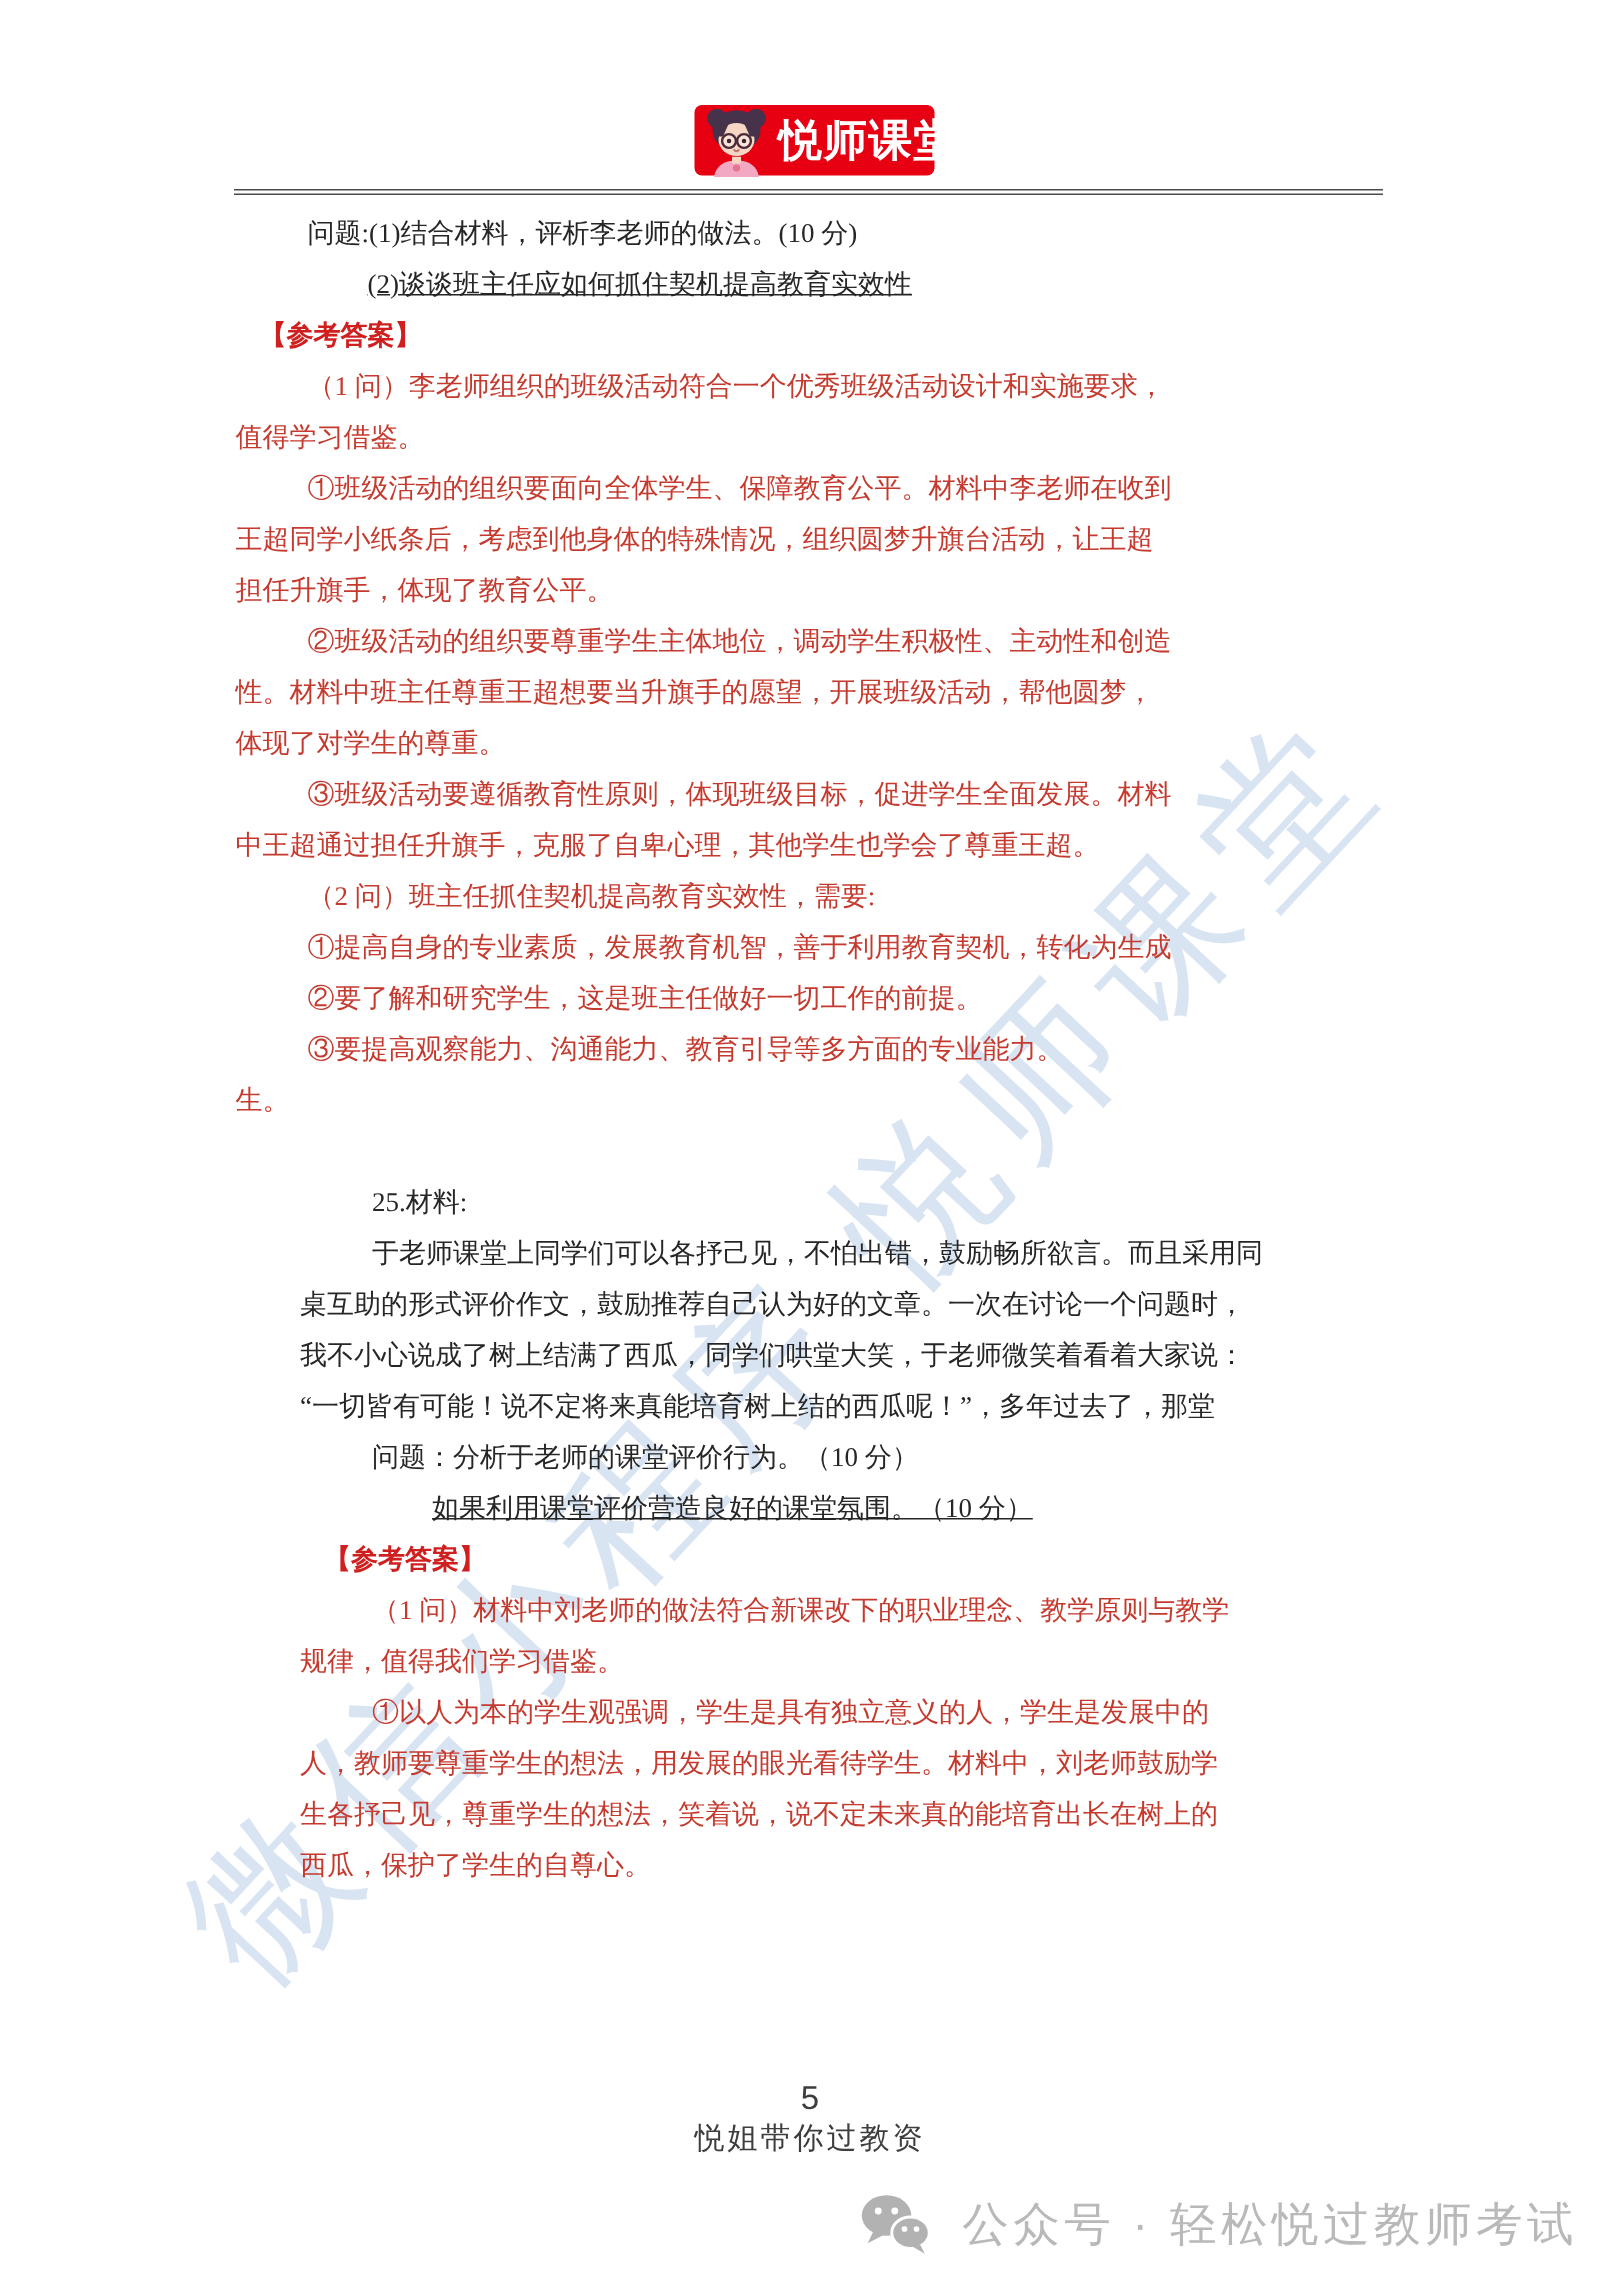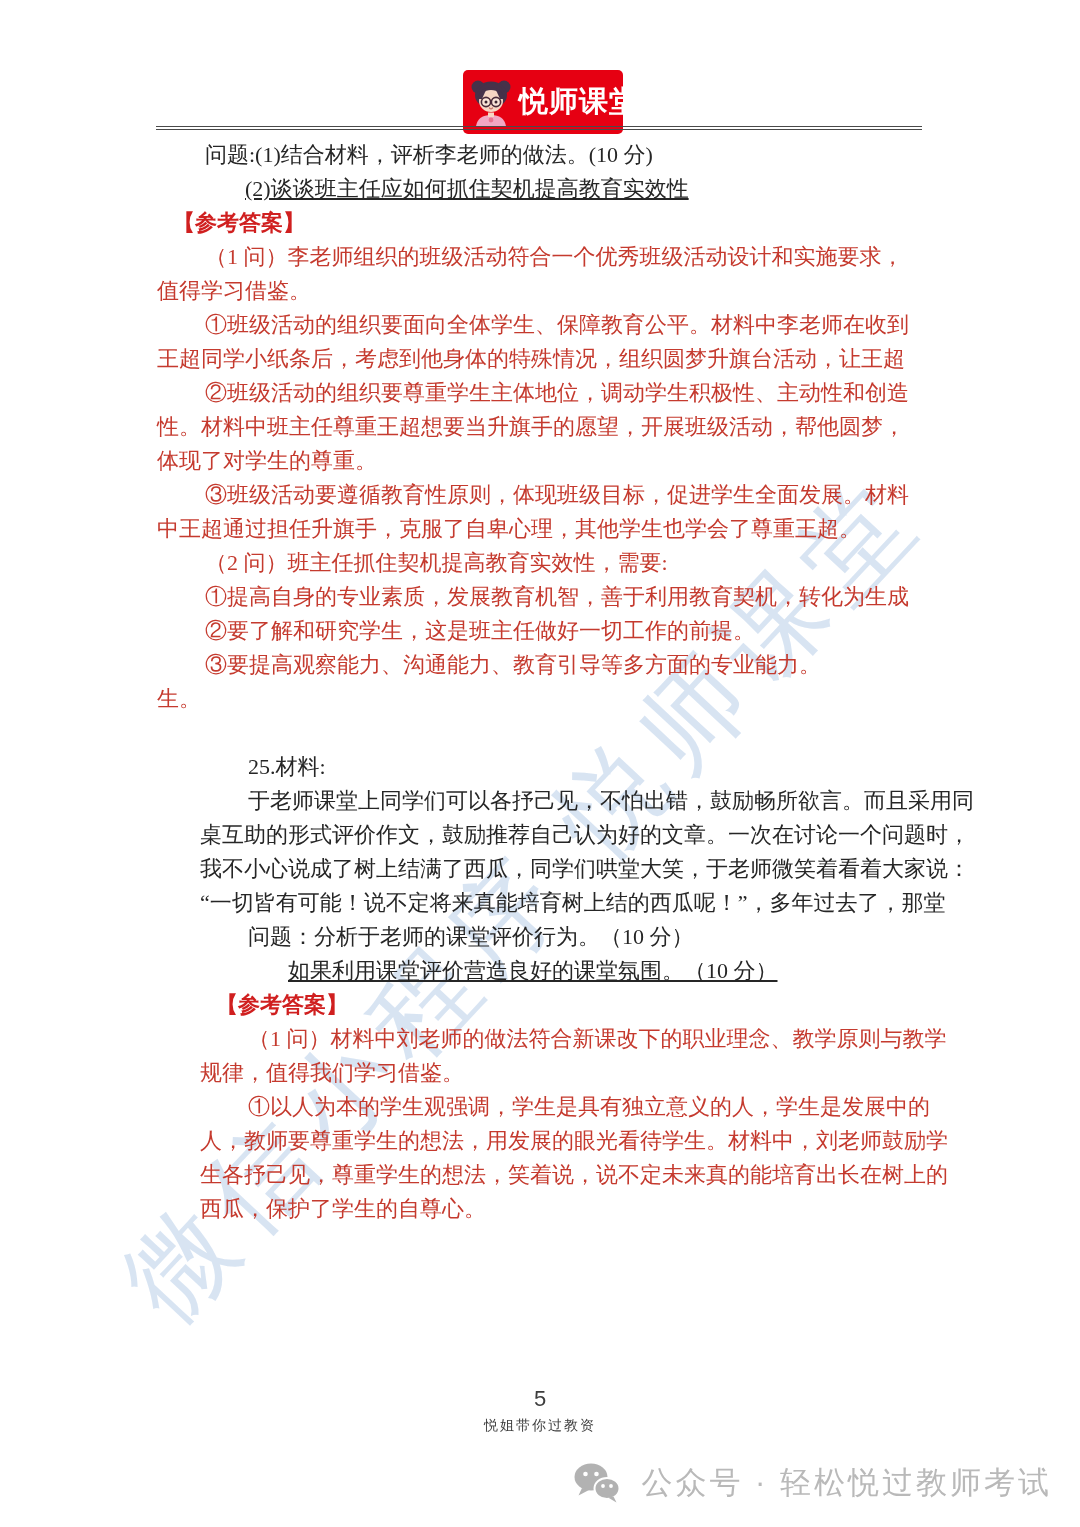--- a/index.html
+++ b/index.html
@@ -24,21 +24,21 @@
     opacity:.55;
     z-index:0;
     font-family:"Liberation Sans",sans-serif;
     user-select:none;
   }
   
   .header{position:absolute;left:0;top:0;width:100%;z-index:2;}
   .brand-badge{
     position:absolute;
     left:463px;top:70px;
-    width:160px;height:64px;
+    width:160px;height:47px;
     background:var(--brand-red,#e60012);
     border-radius:5px;
     display:flex;align-items:center;
     padding:0 8px 0 6px;
     box-sizing:border-box;
     gap:6px;
   }
   .brand-avatar{flex:0 0 auto;display:block;line-height:0;}
   .brand-label{
     color:#fff;
@@ -59,37 +59,37 @@
   .doc-body{
     position:absolute;
     left:157px;top:138px;
     width:790px;
     z-index:1;
   }
   .doc-section{display:block;}
   .doc-section + .doc-section{margin-top:34px;margin-left:43px;}
   .line{
     height:34px;line-height:34px;
-    font-size:22px;
+    font-size:18px;
     white-space:nowrap;
   }
   .line.black{color:var(--text-black,#262626);}
   .line.red{color:var(--answer-red,#c53a2e);}
   .line.redbold{color:var(--answer-red-bold,#d01f1f);font-weight:bold;font-family:Liberation Serif, serif;}
   .i0{padding-left:0;}
   .i1{padding-left:16px;}
   .i2{padding-left:48px;}
   .i3{padding-left:88px;text-decoration:underline;}
   
   .page-footer{
     position:absolute;left:0;top:1386px;width:1080px;
     text-align:center;z-index:1;
   }
   .page-number{font-size:22px;color:#3d3d3d;line-height:26px;font-family:"Liberation Sans",sans-serif;}
-  .footer-tagline{font-size:14px;color:#3d3d3d;line-height:28px;letter-spacing:2px;}
+  .footer-tagline{font-size:20px;color:#3d3d3d;line-height:28px;letter-spacing:2px;}
   
   .bottom-bar{
     position:absolute;
     right:28px;top:1462px;
     display:flex;align-items:center;gap:20px;
     z-index:1;
   }
   .wechat-icon{display:block;line-height:0;}
   .bottom-label{
     font-size:31px;
@@ -135,20 +135,21 @@
 
   <main class="doc-body">
       <section class="doc-section">
         <div class="line black i2">问题:(1)结合材料，评析李老师的做法。(10 分)</div>
         <div class="line black i3">(2)谈谈班主任应如何抓住契机提高教育实效性</div>
         <div class="line redbold i1">【参考答案】</div>
         <div class="line red i2">（1 问）李老师组织的班级活动符合一个优秀班级活动设计和实施要求，</div>
         <div class="line red i0">值得学习借鉴。</div>
         <div class="line red i2">①班级活动的组织要面向全体学生、保障教育公平。材料中李老师在收到</div>
         <div class="line red i0">王超同学小纸条后，考虑到他身体的特殊情况，组织圆梦升旗台活动，让王超</div>
+        <div class="line red i0">担任升旗手，体现了教育公平。</div>
         <div class="line red i2">②班级活动的组织要尊重学生主体地位，调动学生积极性、主动性和创造</div>
         <div class="line red i0">性。材料中班主任尊重王超想要当升旗手的愿望，开展班级活动，帮他圆梦，</div>
         <div class="line red i0">体现了对学生的尊重。</div>
         <div class="line red i2">③班级活动要遵循教育性原则，体现班级目标，促进学生全面发展。材料</div>
         <div class="line red i0">中王超通过担任升旗手，克服了自卑心理，其他学生也学会了尊重王超。</div>
         <div class="line red i2">（2 问）班主任抓住契机提高教育实效性，需要:</div>
         <div class="line red i2">①提高自身的专业素质，发展教育机智，善于利用教育契机，转化为生成</div>
         <div class="line red i2">②要了解和研究学生，这是班主任做好一切工作的前提。</div>
         <div class="line red i2">③要提高观察能力、沟通能力、教育引导等多方面的专业能力。</div>
         <div class="line red i0">生。</div>

